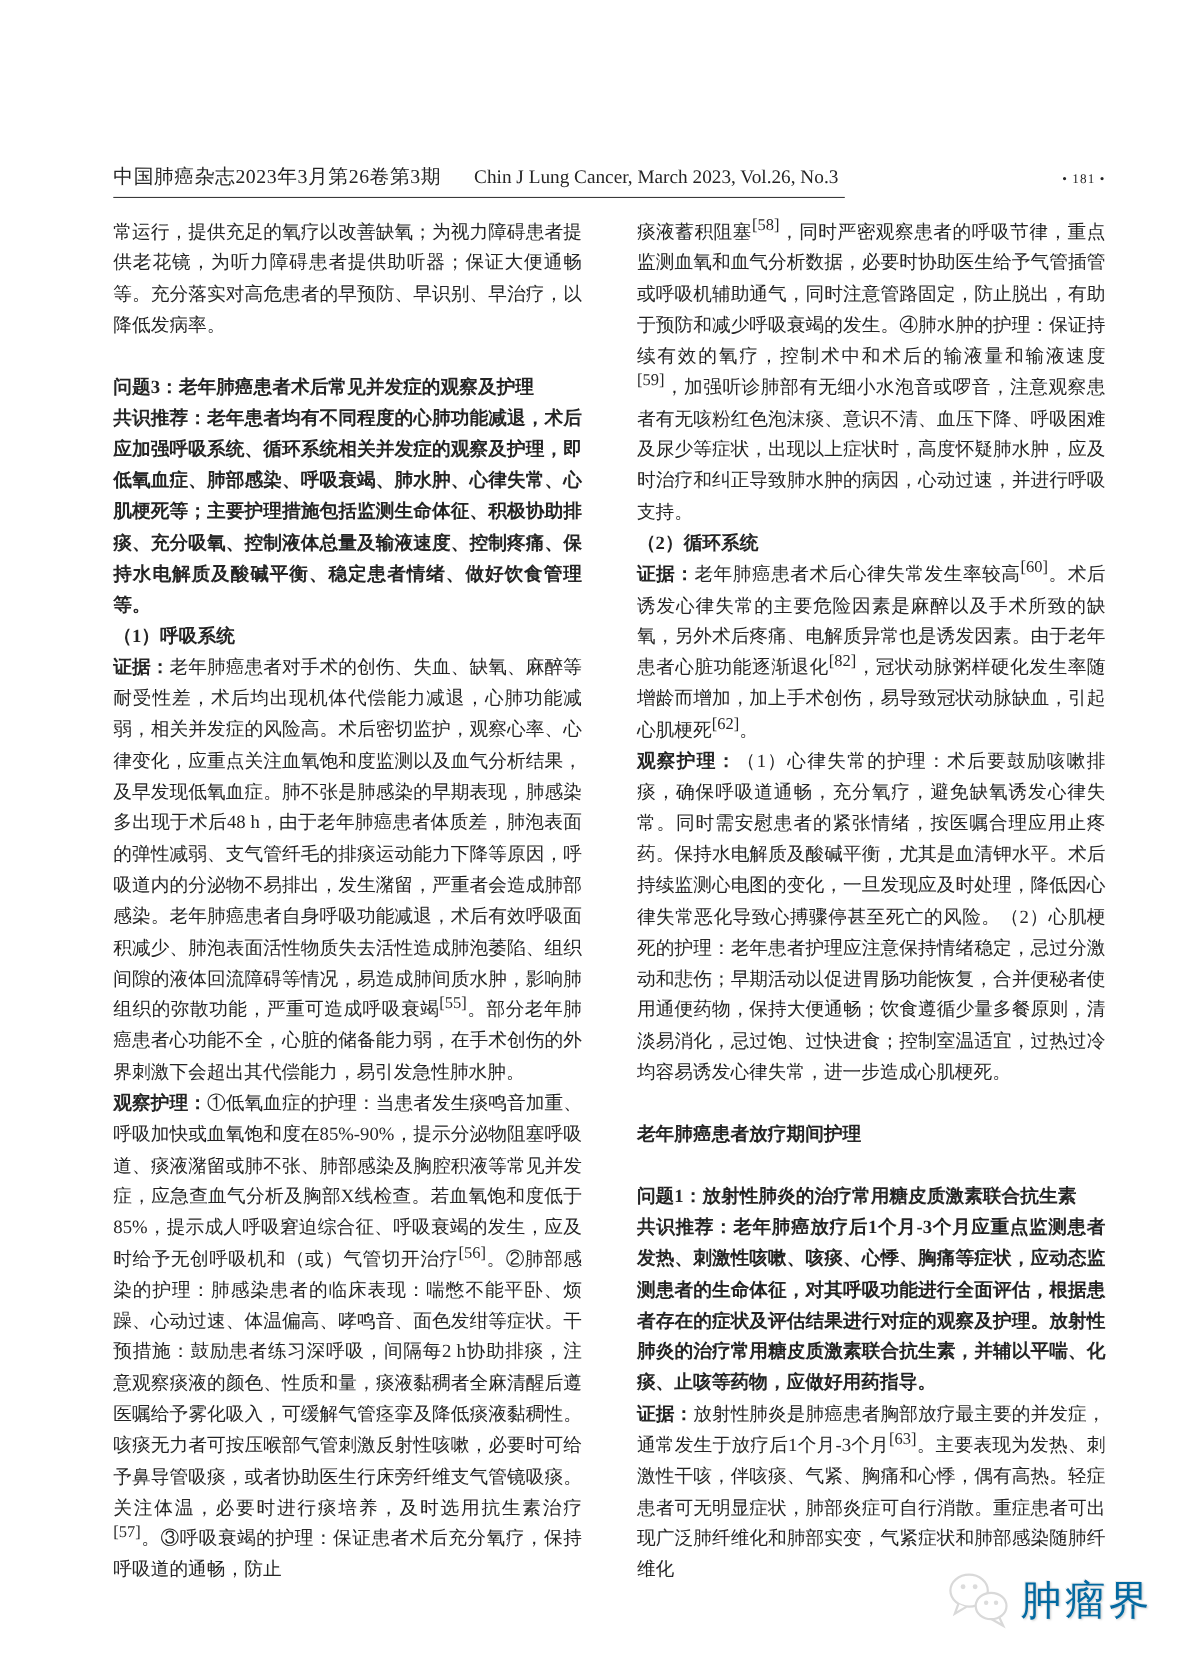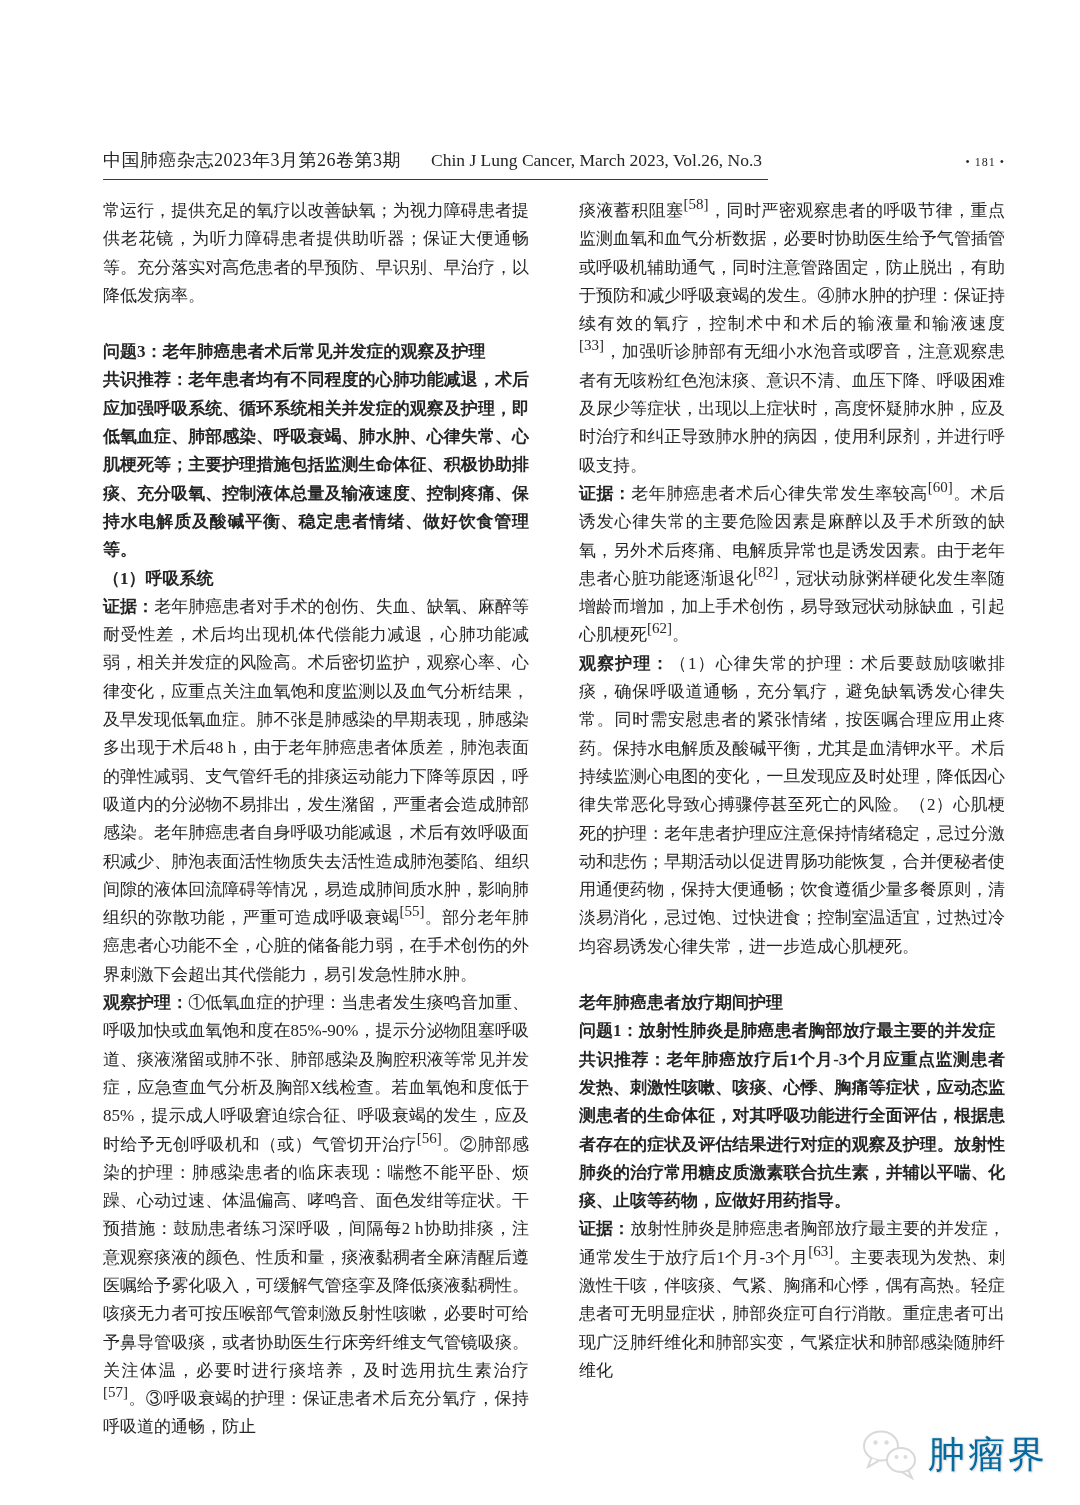--- a/index.html
+++ b/index.html
@@ -19,21 +19,21 @@
   .journal-cn { font-size:18px; letter-spacing:0.5px; }
   .journal-en { font-size:17.5px; margin-left:30px; }
   .header-page-num { font-size:12px; letter-spacing:1px; }
   .columns {
     position:absolute; top:197px; left:103px; width:902px;
     display:flex; justify-content:space-between;
   }
   .column { width:426px; font-size:17px; line-height:28.3px; text-align:justify; }
   .column p.block { margin:0; padding:0; }
   .column p.space-before { margin-top:28px; }
-  .column p.space-after { }
+  .column p.space-after { margin-bottom:28px; }
   .bold-para, .b {
     font-family:Liberation Serif, serif; font-weight:bold;
   }
   sup { font-size:15px; line-height:0; vertical-align:super; }
   .watermark {
     position:absolute; right:32px; bottom:22px;
     display:flex; align-items:center; gap:6px;
   }
   .wm-icon { display:block; }
   .wm-text {
@@ -57,25 +57,26 @@
   <div class="columns">
     <div class="column" id="col-left">
         <p class="block"><span>常运行，提供充足的氧疗以改善缺氧；为视力障碍患者提供老花镜，为听力障碍患者提供助听器；保证大便通畅等。充分落实对高危患者的早预防、早识别、早治疗，以降低发病率。</span></p>
         <p class="block bold-para space-before"><span class="b">问题3：老年肺癌患者术后常见并发症的观察及护理</span></p>
         <p class="block bold-para"><span class="b">共识推荐：老年患者均有不同程度的心肺功能减退，术后应加强呼吸系统、循环系统相关并发症的观察及护理，即低氧血症、肺部感染、呼吸衰竭、肺水肿、心律失常、心肌梗死等；主要护理措施包括监测生命体征、积极协助排痰、充分吸氧、控制液体总量及输液速度、控制疼痛、保持水电解质及酸碱平衡、稳定患者情绪、做好饮食管理等。</span></p>
         <p class="block bold-para"><span class="b">（1）呼吸系统</span></p>
         <p class="block"><span class="b">证据：</span><span>老年肺癌患者对手术的创伤、失血、缺氧、麻醉等耐受性差，术后均出现机体代偿能力减退，心肺功能减弱，相关并发症的风险高。术后密切监护，观察心率、心律变化，应重点关注血氧饱和度监测以及血气分析结果，及早发现低氧血症。肺不张是肺感染的早期表现，肺感染多出现于术后48 h，由于老年肺癌患者体质差，肺泡表面的弹性减弱、支气管纤毛的排痰运动能力下降等原因，呼吸道内的分泌物不易排出，发生潴留，严重者会造成肺部感染。老年肺癌患者自身呼吸功能减退，术后有效呼吸面积减少、肺泡表面活性物质失去活性造成肺泡萎陷、组织间隙的液体回流障碍等情况，易造成肺间质水肿，影响肺组织的弥散功能，严重可造成呼吸衰竭</span><sup>[55]</sup><span>。部分老年肺癌患者心功能不全，心脏的储备能力弱，在手术创伤的外界刺激下会超出其代偿能力，易引发急性肺水肿。</span></p>
         <p class="block"><span class="b">观察护理：</span><span>①低氧血症的护理：当患者发生痰鸣音加重、呼吸加快或血氧饱和度在85%-90%，提示分泌物阻塞呼吸道、痰液潴留或肺不张、肺部感染及胸腔积液等常见并发症，应急查血气分析及胸部X线检查。若血氧饱和度低于85%，提示成人呼吸窘迫综合征、呼吸衰竭的发生，应及时给予无创呼吸机和（或）气管切开治疗</span><sup>[56]</sup><span>。②肺部感染的护理：肺感染患者的临床表现：喘憋不能平卧、烦躁、心动过速、体温偏高、哮鸣音、面色发绀等症状。干预措施：鼓励患者练习深呼吸，间隔每2 h协助排痰，注意观察痰液的颜色、性质和量，痰液黏稠者全麻清醒后遵医嘱给予雾化吸入，可缓解气管痉挛及降低痰液黏稠性。咳痰无力者可按压喉部气管刺激反射性咳嗽，必要时可给予鼻导管吸痰，或者协助医生行床旁纤维支气管镜吸痰。关注体温，必要时进行痰培养，及时选用抗生素治疗</span><sup>[57]</sup><span>。③呼吸衰竭的护理：保证患者术后充分氧疗，保持呼吸道的通畅，防止</span></p>
       </div>
     <div class="column" id="col-right">
-        <p class="block"><span>痰液蓄积阻塞</span><sup>[58]</sup><span>，同时严密观察患者的呼吸节律，重点监测血氧和血气分析数据，必要时协助医生给予气管插管或呼吸机辅助通气，同时注意管路固定，防止脱出，有助于预防和减少呼吸衰竭的发生。④肺水肿的护理：保证持续有效的氧疗，控制术中和术后的输液量和输液速度</span><sup>[33]</sup><span>，加强听诊肺部有无细小水泡音或啰音，注意观察患者有无咳粉红色泡沫痰、意识不清、血压下降、呼吸困难及尿少等症状，出现以上症状时，高度怀疑肺水肿，应及时治疗和纠正导致肺水肿的病因，使用利尿剂，并进行呼吸支持。</span></p>
+        <p class="block"><span>痰液蓄积阻塞</span><sup>[58]</sup><span>，同时严密观察患者的呼吸节律，重点监测血氧和血气分析数据，必要时协助医生给予气管插管或呼吸机辅助通气，同时注意管路固定，防止脱出，有助于预防和减少呼吸衰竭的发生。④肺水肿的护理：保证持续有效的氧疗，控制术中和术后的输液量和输液速度</span><sup>[59]</sup><span>，加强听诊肺部有无细小水泡音或啰音，注意观察患者有无咳粉红色泡沫痰、意识不清、血压下降、呼吸困难及尿少等症状，出现以上症状时，高度怀疑肺水肿，应及时治疗和纠正导致肺水肿的病因，心动过速，并进行呼吸支持。</span></p>
+        <p class="block bold-para"><span class="b">（2）循环系统</span></p>
         <p class="block"><span class="b">证据：</span><span>老年肺癌患者术后心律失常发生率较高</span><sup>[60]</sup><span>。术后诱发心律失常的主要危险因素是麻醉以及手术所致的缺氧，另外术后疼痛、电解质异常也是诱发因素。由于老年患者心脏功能逐渐退化</span><sup>[82]</sup><span>，冠状动脉粥样硬化发生率随增龄而增加，加上手术创伤，易导致冠状动脉缺血，引起心肌梗死</span><sup>[62]</sup><span>。</span></p>
         <p class="block"><span class="b">观察护理：</span><span>（1）心律失常的护理：术后要鼓励咳嗽排痰，确保呼吸道通畅，充分氧疗，避免缺氧诱发心律失常。同时需安慰患者的紧张情绪，按医嘱合理应用止疼药。保持水电解质及酸碱平衡，尤其是血清钾水平。术后持续监测心电图的变化，一旦发现应及时处理，降低因心律失常恶化导致心搏骤停甚至死亡的风险。（2）心肌梗死的护理：老年患者护理应注意保持情绪稳定，忌过分激动和悲伤；早期活动以促进胃肠功能恢复，合并便秘者使用通便药物，保持大便通畅；饮食遵循少量多餐原则，清淡易消化，忌过饱、过快进食；控制室温适宜，过热过冷均容易诱发心律失常，进一步造成心肌梗死。</span></p>
         <p class="block bold-para space-before space-after"><span class="b">老年肺癌患者放疗期间护理</span></p>
-        <p class="block bold-para"><span class="b">问题1：放射性肺炎是肺癌患者胸部放疗最主要的并发症</span></p>
+        <p class="block bold-para"><span class="b">问题1：放射性肺炎的治疗常用糖皮质激素联合抗生素</span></p>
         <p class="block bold-para"><span class="b">共识推荐：老年肺癌放疗后1个月-3个月应重点监测患者发热、刺激性咳嗽、咳痰、心悸、胸痛等症状，应动态监测患者的生命体征，对其呼吸功能进行全面评估，根据患者存在的症状及评估结果进行对症的观察及护理。放射性肺炎的治疗常用糖皮质激素联合抗生素，并辅以平喘、化痰、止咳等药物，应做好用药指导。</span></p>
         <p class="block"><span class="b">证据：</span><span>放射性肺炎是肺癌患者胸部放疗最主要的并发症，通常发生于放疗后1个月-3个月</span><sup>[63]</sup><span>。主要表现为发热、刺激性干咳，伴咳痰、气紧、胸痛和心悸，偶有高热。轻症患者可无明显症状，肺部炎症可自行消散。重症患者可出现广泛肺纤维化和肺部实变，气紧症状和肺部感染随肺纤维化</span></p>
       </div>
   </div>
 
   <div class="watermark">
     <svg class="wm-icon" width="62" height="56" viewBox="0 0 62 56">
       <g fill="#ffffff" stroke="#d9d9d9" stroke-width="2">
         <ellipse cx="21" cy="19" rx="17" ry="14.5"></ellipse>
         <path d="M11 31 L8 40 L18 34 Z" stroke="none" fill="#ffffff"></path>

